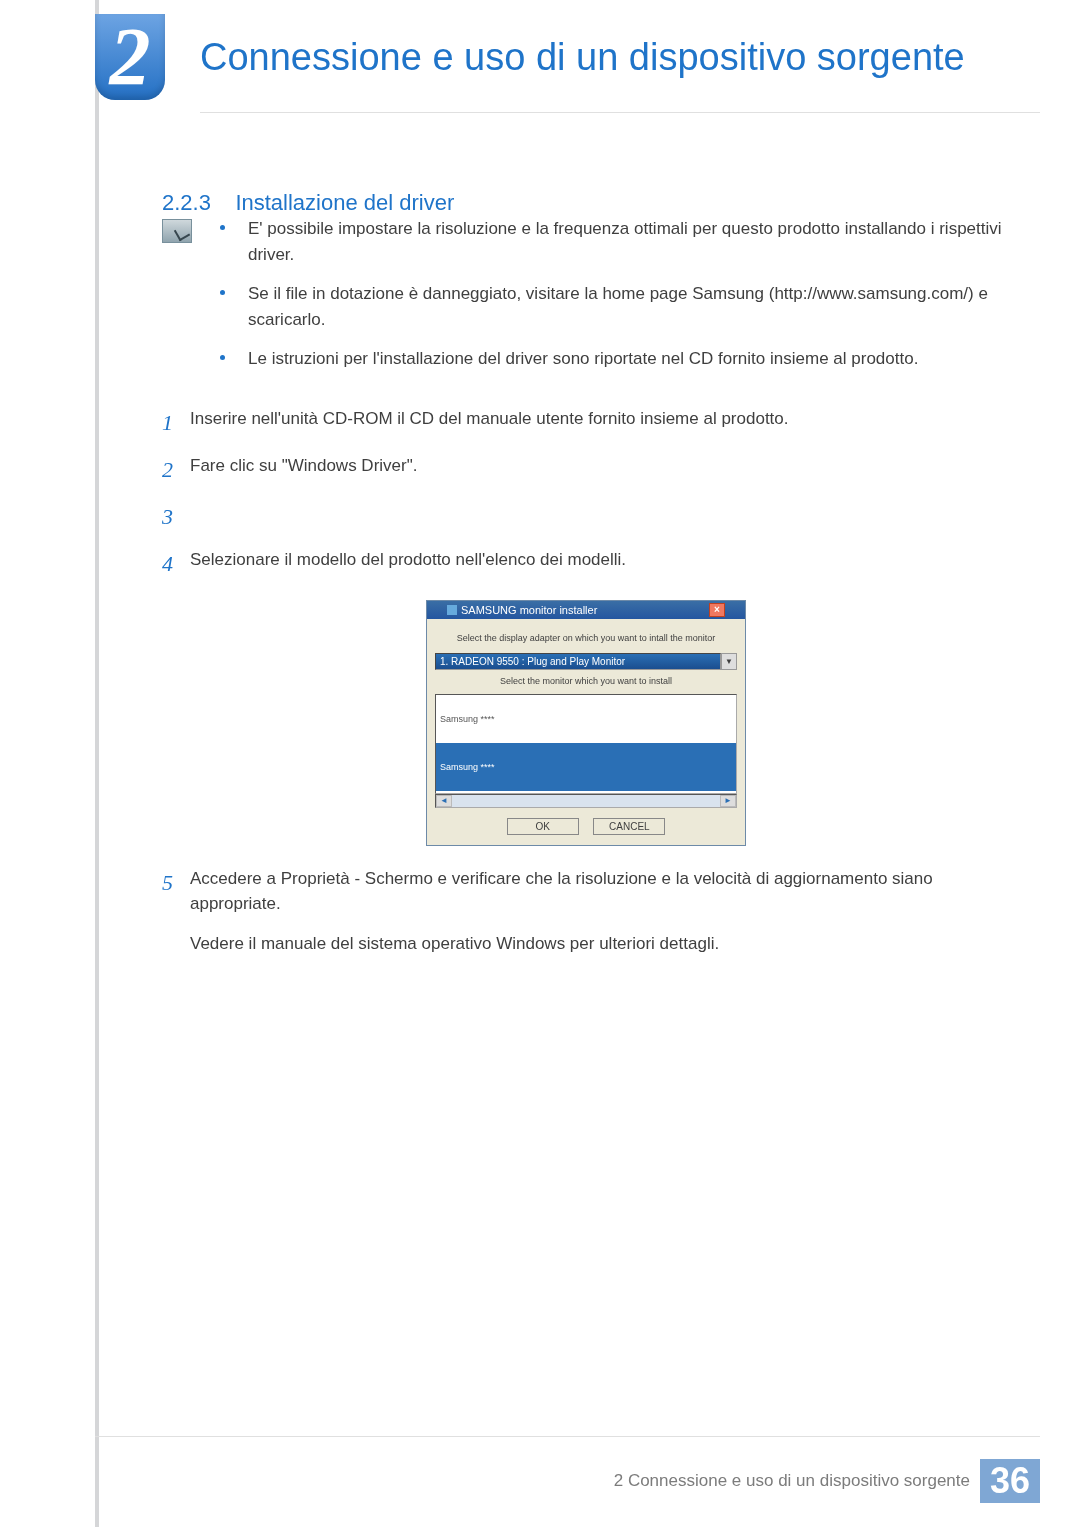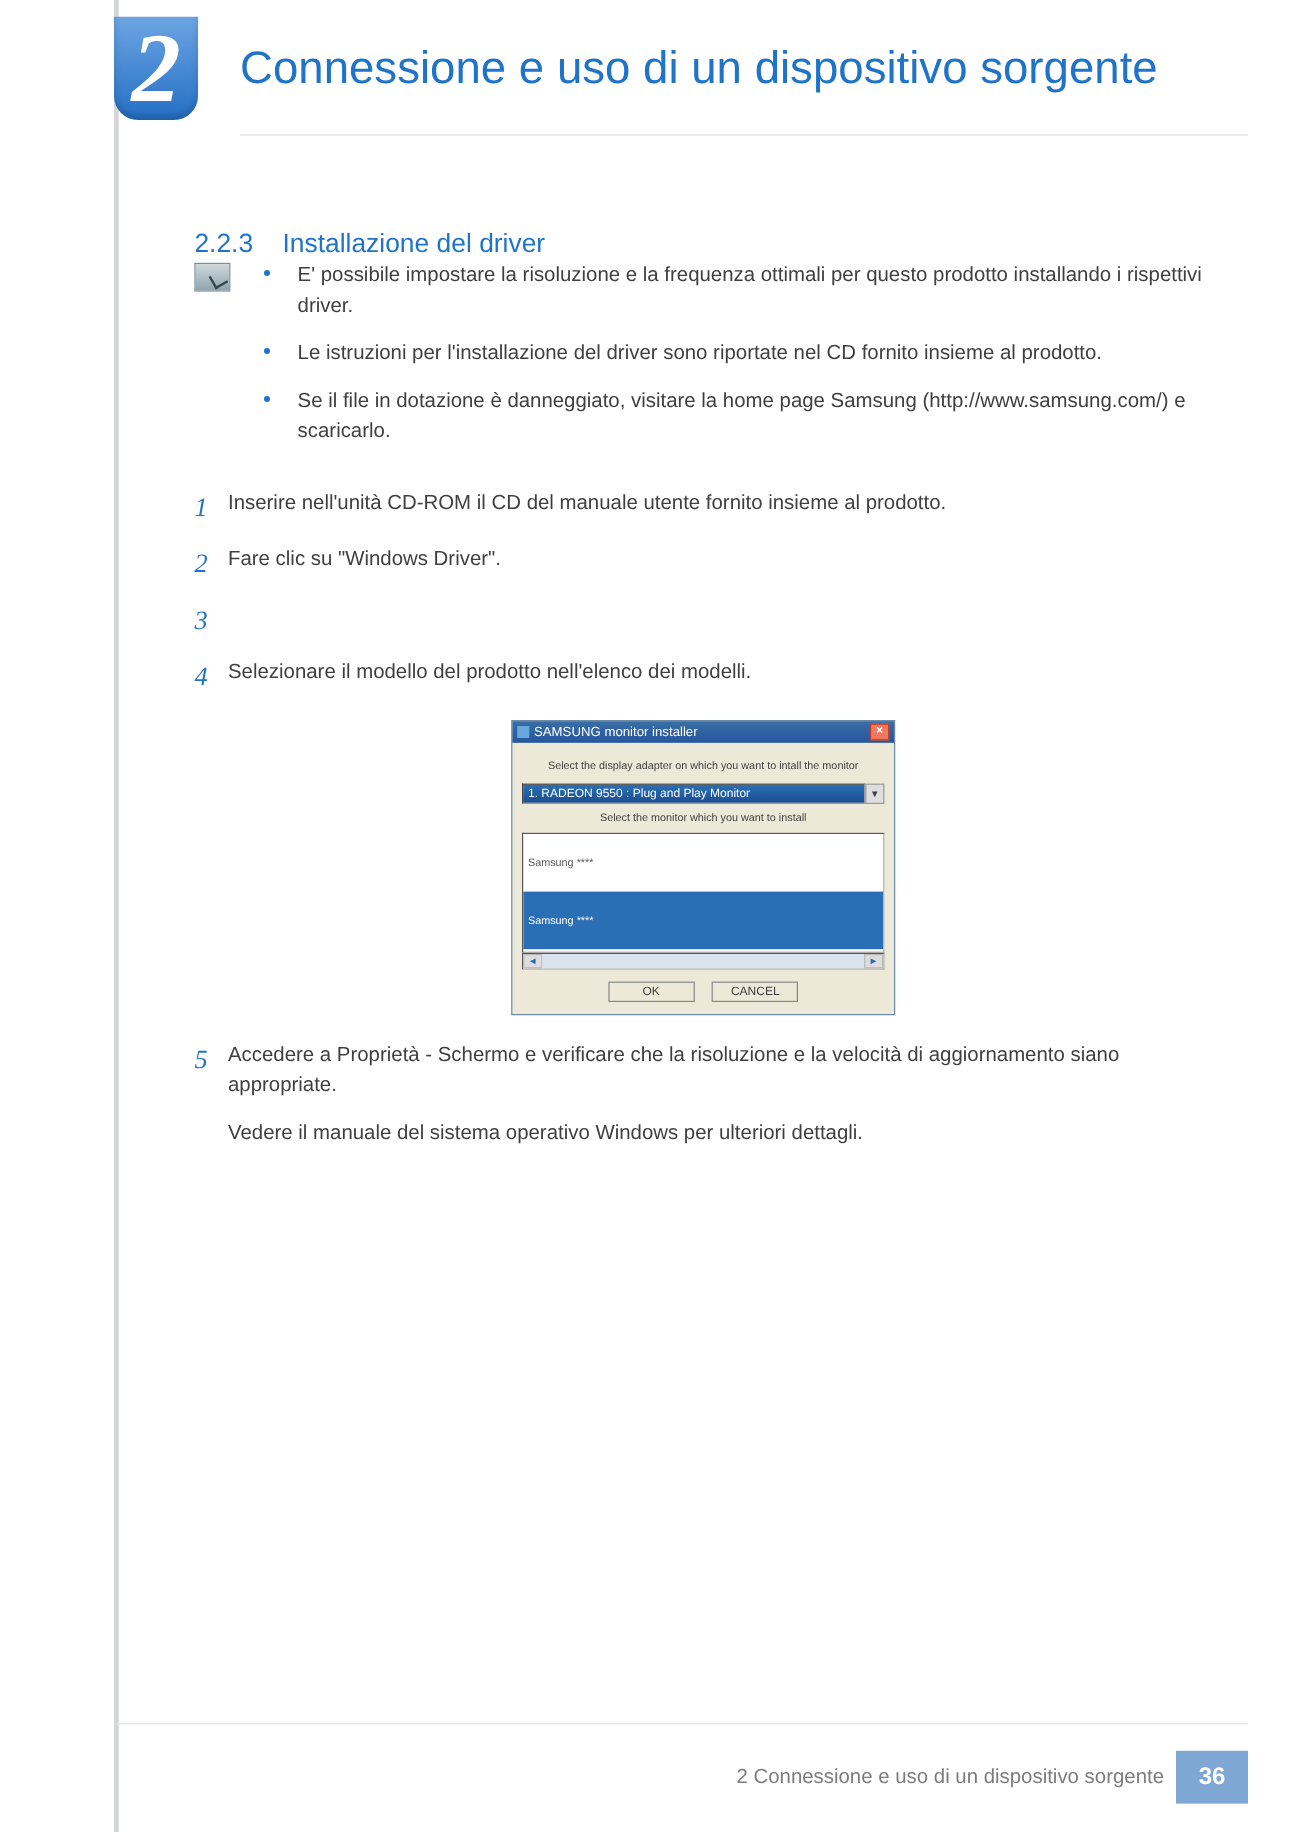--- a/index.html
+++ b/index.html
@@ -132,21 +132,21 @@
   .installer {
     width: 320px;
     margin: 20px auto 20px;
     border: 1px solid #6d8aa8;
     background: #ece9d8;
     font-size: 10px;
   }
   .installer-title {
     background: linear-gradient(180deg, #3a6ea5 0%, #2456a0 100%);
     color: #ffffff;
-    padding: 2px 4px;
+    padding: 2px 20px;
     display: flex;
     align-items: center;
     justify-content: space-between;
     font-size: 11px;
   }
   .installer-title .left { display: flex; align-items: center; gap: 4px; }
   .installer-title .icon-app { width: 10px; height: 10px; background: #6ad; }
   .close-btn {
     width: 16px; height: 14px;
     background: #f07860;
@@ -220,21 +220,21 @@
   .footer-text {
     color: #7c7c7c;
     font-size: 17px;
     margin-right: 10px;
   }
   .page-badge {
     width: 60px;
     height: 44px;
     background: #7fa7d4;
     color: #ffffff;
-    font-size: 20px;
+    font-size: 36px;
     font-weight: bold;
     display: flex;
     align-items: center;
     justify-content: center;
   }
   .footer-line {
     position: absolute;
     bottom: 90px;
     left: 95px; right: 40px;
     border-top: 1px solid #e0e0e0;
@@ -257,22 +257,22 @@
   <div class="section-heading">
     <span>2.2.3</span>
     &nbsp;&nbsp;
     <span>Installazione del driver</span>
   </div>
 
   <div class="note-row">
     <div class="note-icon"></div>
     <ul class="bulleted">
       <li>E' possibile impostare la risoluzione e la frequenza ottimali per questo prodotto installando i rispettivi driver.</li>
+      <li>Se il file in dotazione è danneggiato, visitare la home page Samsung (http://www.samsung.com/) e scaricarlo.</li>
       <li>Le istruzioni per l'installazione del driver sono riportate nel CD fornito insieme al prodotto.</li>
-      <li>Se il file in dotazione è danneggiato, visitare la home page Samsung (http://www.samsung.com/) e scaricarlo.</li>
     </ul>
   </div>
 
   <ol class="steps">
     <li>
       <span class="stepnum">1</span>
       <span class="step-text">Inserire nell'unità CD-ROM il CD del manuale utente fornito insieme al prodotto.</span>
     </li>
     <li>
       <span class="stepnum">2</span>

